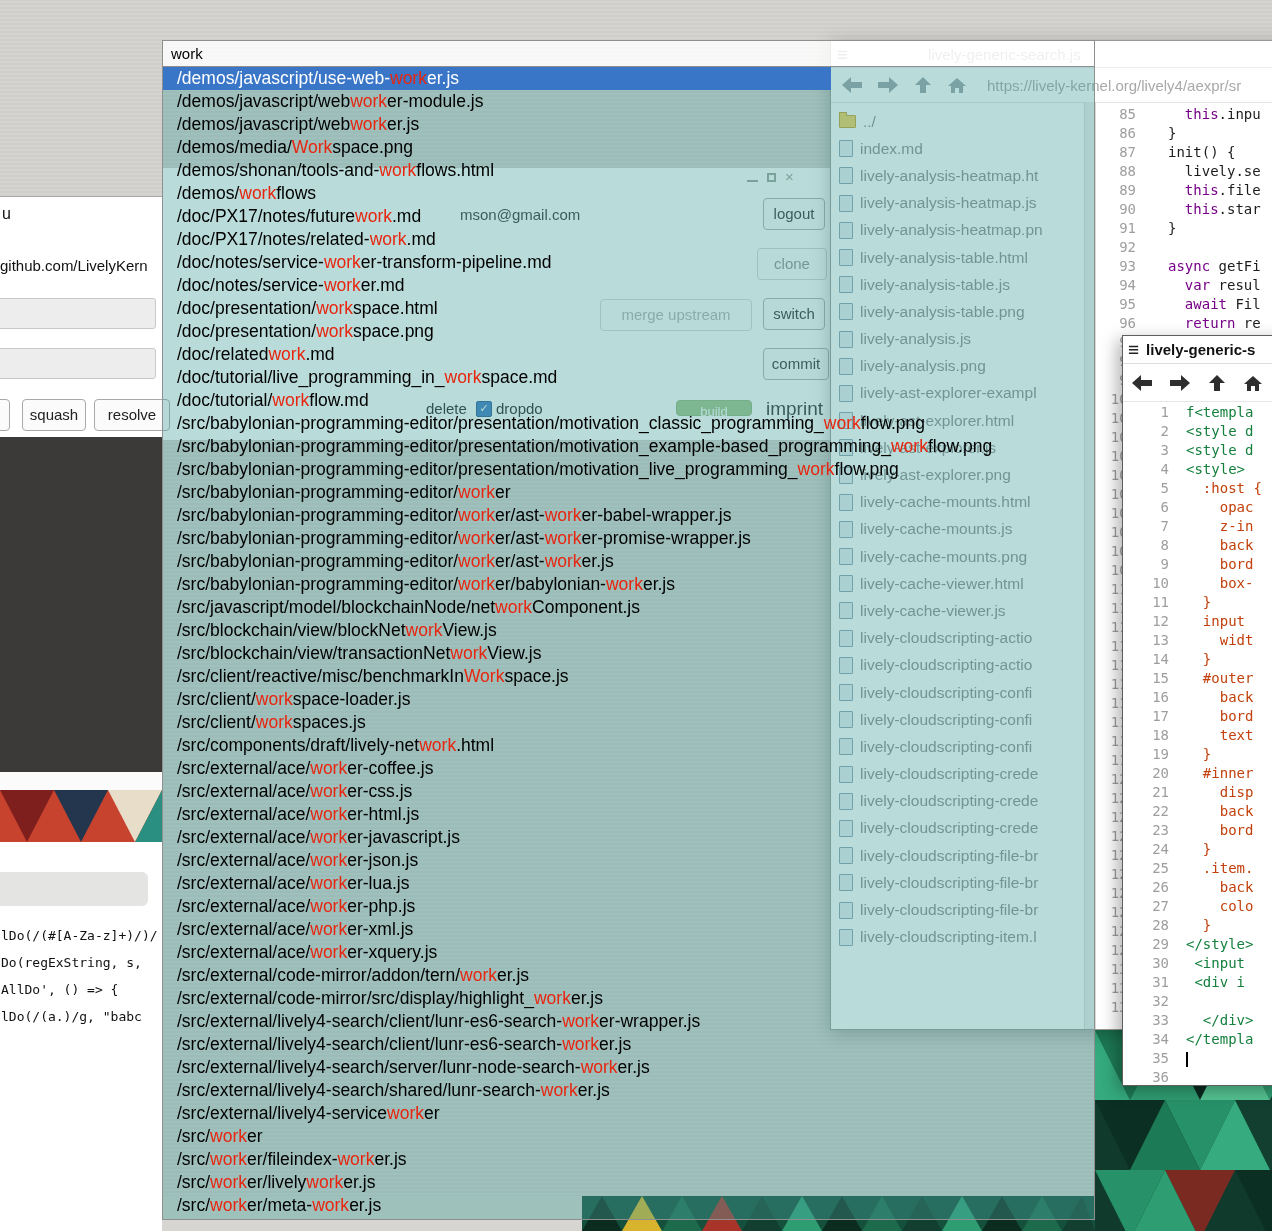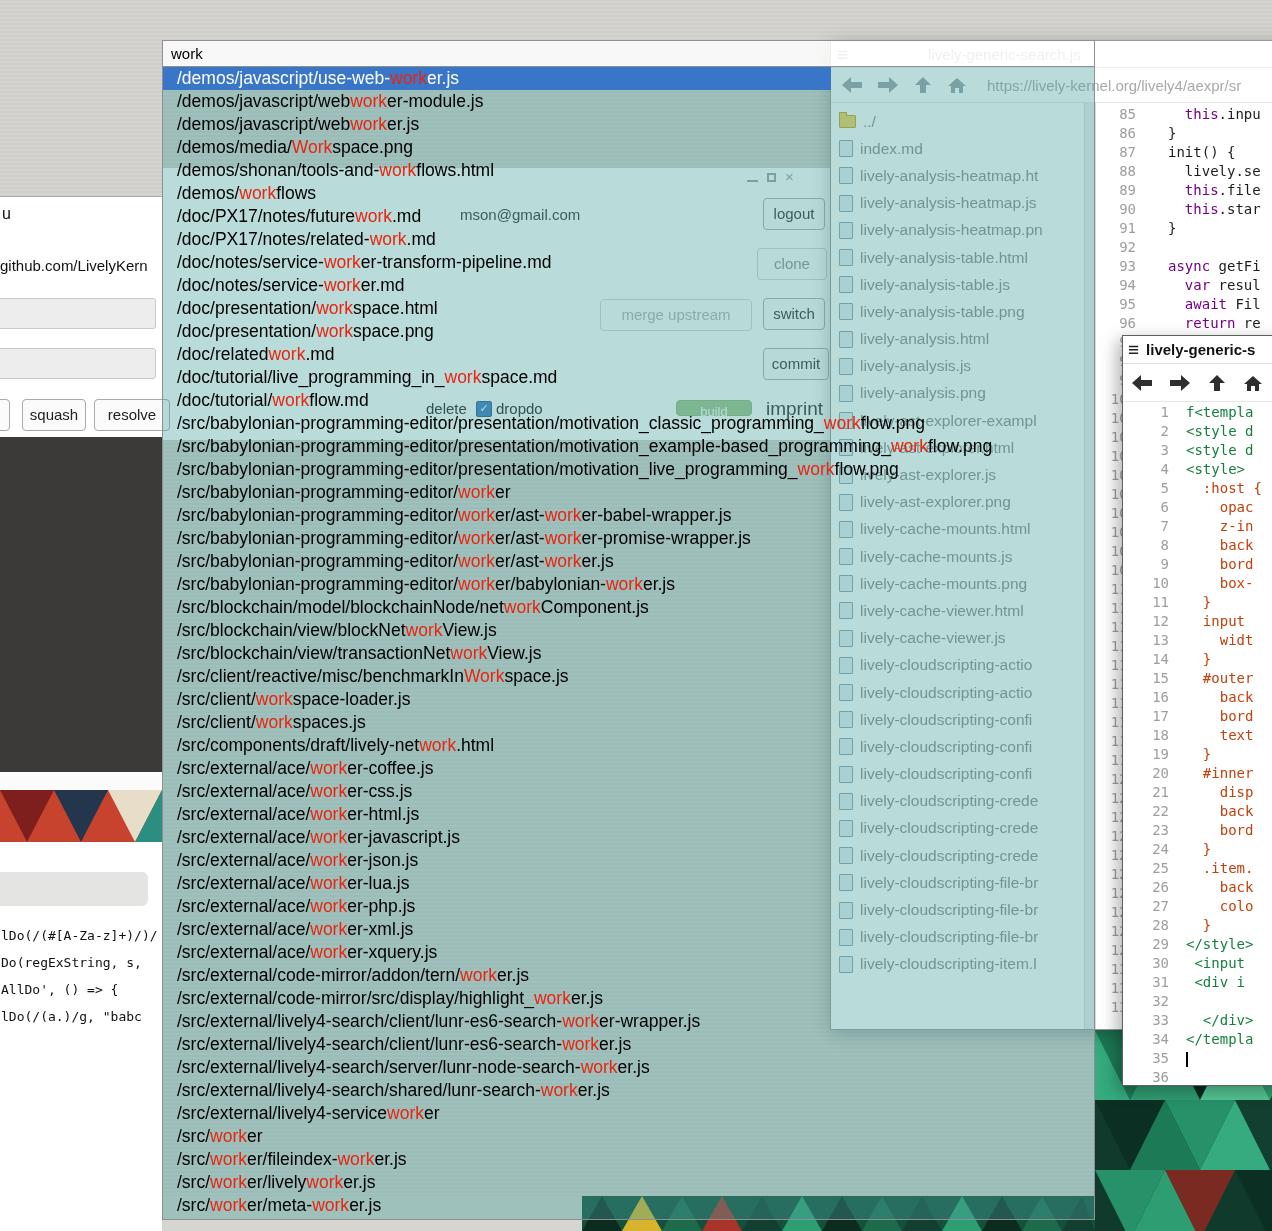--- a/index.html
+++ b/index.html
@@ -253,24 +253,20 @@
         <div class="file-row">
           <span class="icon-file"></span>
           <span>lively-analysis-table.js</span>
         </div>
         <div class="file-row">
           <span class="icon-file"></span>
           <span>lively-analysis-table.png</span>
         </div>
         <div class="file-row">
           <span class="icon-file"></span>
-          <span>lively-analysis.html</span>
-        </div>
-        <div class="file-row">
-          <span class="icon-file"></span>
           <span>lively-analysis.js</span>
         </div>
         <div class="file-row">
           <span class="icon-file"></span>
           <span>lively-analysis.png</span>
         </div>
         <div class="file-row">
           <span class="icon-file"></span>
           <span>lively-ast-explorer-exampl</span>
         </div>
@@ -572,21 +568,21 @@
       <div class="ov-row"><span>/doc/tutorial/live_programming_in_</span><span class="match">work</span><span>space.md</span></div>
       <div class="ov-row"><span>/doc/tutorial/</span><span class="match">work</span><span>flow.md</span></div>
       <div class="ov-row"><span>/src/babylonian-programming-editor/presentation/motivation_classic_programming_</span><span class="match">work</span><span>flow.png</span></div>
       <div class="ov-row"><span>/src/babylonian-programming-editor/presentation/motivation_example-based_programming_</span><span class="match">work</span><span>flow.png</span></div>
       <div class="ov-row"><span>/src/babylonian-programming-editor/presentation/motivation_live_programming_</span><span class="match">work</span><span>flow.png</span></div>
       <div class="ov-row"><span>/src/babylonian-programming-editor/</span><span class="match">work</span><span>er</span></div>
       <div class="ov-row"><span>/src/babylonian-programming-editor/</span><span class="match">work</span><span>er/ast-</span><span class="match">work</span><span>er-babel-wrapper.js</span></div>
       <div class="ov-row"><span>/src/babylonian-programming-editor/</span><span class="match">work</span><span>er/ast-</span><span class="match">work</span><span>er-promise-wrapper.js</span></div>
       <div class="ov-row"><span>/src/babylonian-programming-editor/</span><span class="match">work</span><span>er/ast-</span><span class="match">work</span><span>er.js</span></div>
       <div class="ov-row"><span>/src/babylonian-programming-editor/</span><span class="match">work</span><span>er/babylonian-</span><span class="match">work</span><span>er.js</span></div>
-      <div class="ov-row"><span>/src/blockchain/model/blockchainNode/net</span><span class="match">work</span><span>Component.js</span></div>
+      <div class="ov-row"><span>/src/javascript/model/blockchainNode/net</span><span class="match">work</span><span>Component.js</span></div>
       <div class="ov-row"><span>/src/blockchain/view/blockNet</span><span class="match">work</span><span>View.js</span></div>
       <div class="ov-row"><span>/src/blockchain/view/transactionNet</span><span class="match">work</span><span>View.js</span></div>
       <div class="ov-row"><span>/src/client/reactive/misc/benchmarkIn</span><span class="match">Work</span><span>space.js</span></div>
       <div class="ov-row"><span>/src/client/</span><span class="match">work</span><span>space-loader.js</span></div>
       <div class="ov-row"><span>/src/client/</span><span class="match">work</span><span>spaces.js</span></div>
       <div class="ov-row"><span>/src/components/draft/lively-net</span><span class="match">work</span><span>.html</span></div>
       <div class="ov-row"><span>/src/external/ace/</span><span class="match">work</span><span>er-coffee.js</span></div>
       <div class="ov-row"><span>/src/external/ace/</span><span class="match">work</span><span>er-css.js</span></div>
       <div class="ov-row"><span>/src/external/ace/</span><span class="match">work</span><span>er-html.js</span></div>
       <div class="ov-row"><span>/src/external/ace/</span><span class="match">work</span><span>er-javascript.js</span></div>

